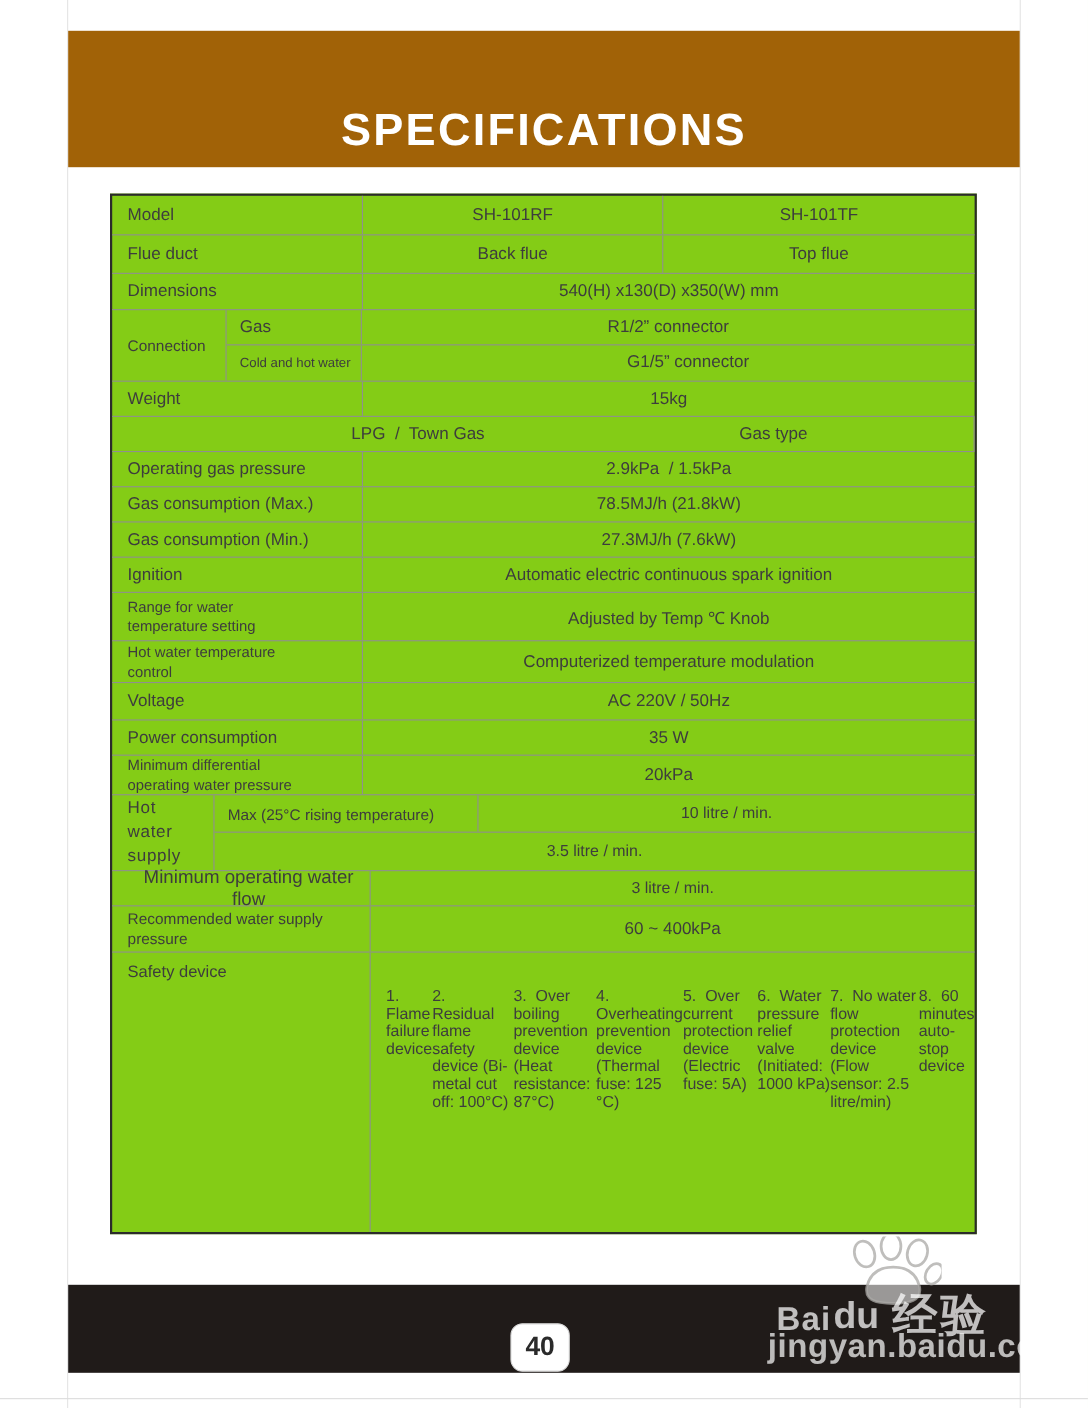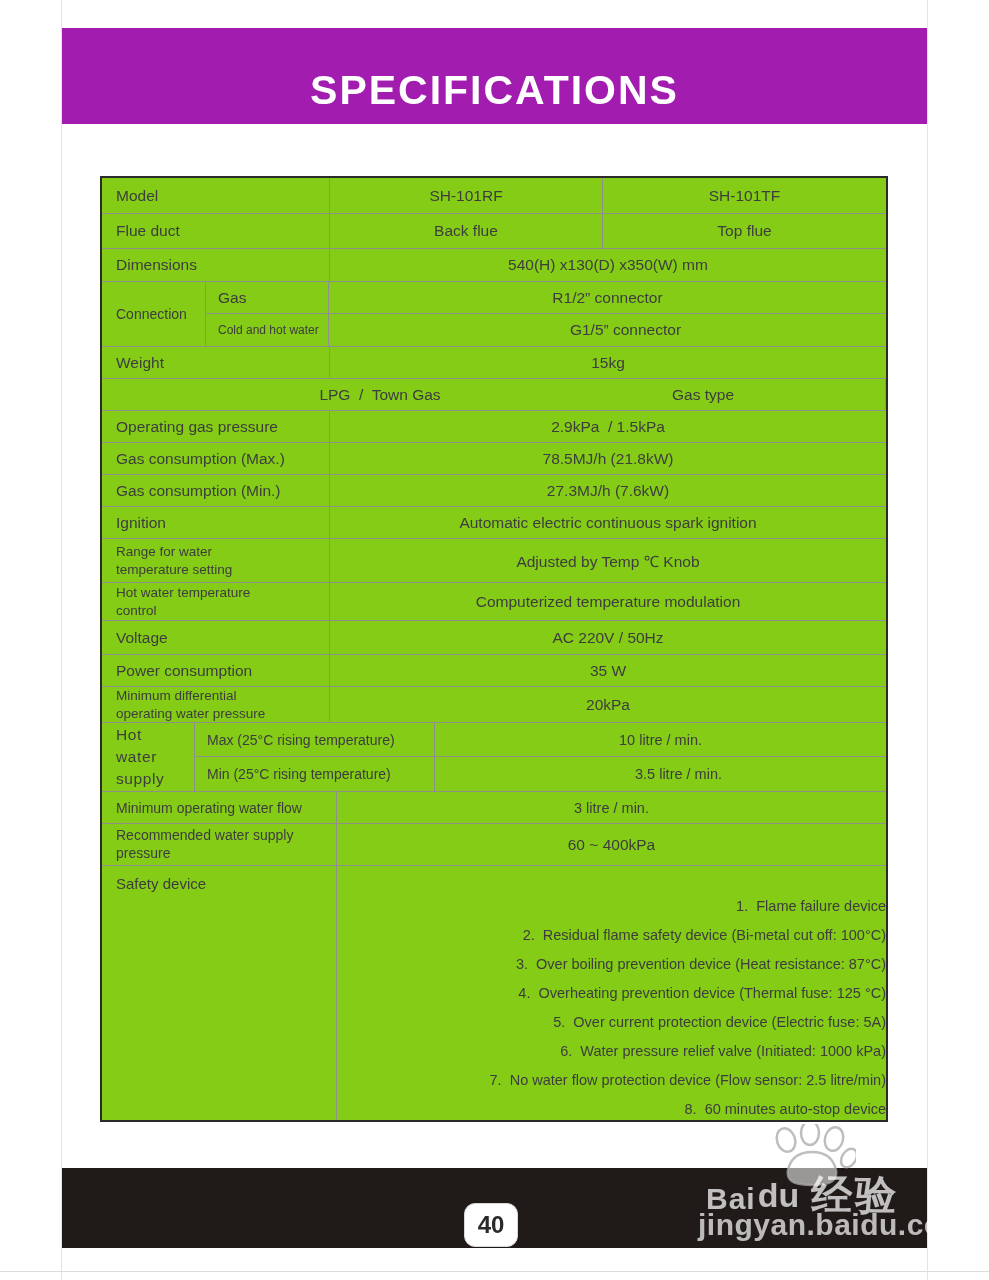--- a/index.html
+++ b/index.html
@@ -10,22 +10,22 @@
   }
   .canvas { position:absolute; inset:0; background:#ffffff; }
 
   
   .edge-left  { position:absolute; left:61px;  top:0; bottom:0; width:1px; background:#e4e4e4; }
   .edge-right { position:absolute; left:927px; top:0; bottom:0; width:1px; background:#e4e4e4; }
   .edge-bottom{ position:absolute; left:0; right:0; top:1271px; height:1px; background:#dcdcdc; }
 
   
   .header-bar {
-    position:absolute; left:62px; top:28px; width:865px; height:96px;
-    background:#a21caf; display:flex; flex-direction:column; justify-content:flex-end; align-items:center;
+    position:absolute; left:62px; top:28px; width:865px; height:124px;
+    background:#a16207; display:flex; flex-direction:column; justify-content:flex-end; align-items:center;
   }
   .title {
     color:#ffffff; font-weight:bold; font-size:41px; letter-spacing:2px;
     padding-bottom:10px;
   }
 
   
   .spec-table {
     position:absolute; left:100px; top:176px; width:788px;
     border:2px solid #2b2b2b; box-sizing:border-box; background:#84cc16;
@@ -51,21 +51,21 @@
   .conn-label { width:104px; font-size:14px; }
   .conn-sub   { width:123px; }
   .conn-sub-small { font-size:12px; }
   .hws-label  { width:93px; font-size:15.5px; letter-spacing:0.6px; line-height:1.4; }
   .hws-sub    { width:240px; font-size:14px; }
 
   
   .safety-row { height:254px; }
   .safety-label { align-items:flex-start; padding-top:9px; font-size:15px; }
   .safety-val {
-    flex:1; display:flex; flex-direction:column; align-items:flex-end; justify-content:flex-start;
+    flex:1; display:flex; flex-direction:row; align-items:flex-start; justify-content:flex-start;
     padding:32px 0 0 14px;
   }
   .safety-item { font-size:14.5px; margin-bottom:13px; white-space:pre-wrap; }
 
   
   .footer-bar {
     position:absolute; left:62px; top:1168px; width:865px; height:80px;
     background:#201b19;
   }
   .page-badge {
@@ -200,28 +200,27 @@
     <div class="tr" style="border-bottom:1px solid #8f8f8f;">
       <div class="td label bdr hws-label">
         <span style="width:60px; display:inline-block;">Hot water supply</span>
       </div>
       <div class="group-rows">
         <div class="tr h34">
           <div class="td sub bdr hws-sub">Max (25°C rising temperature)</div>
           <div class="td val" style="font-size:14.5px;">10 litre / min.</div>
         </div>
         <div class="tr h34">
-          <div class="td sub bdr hws-sub">Min (25°C rising temperature)</div>
           <div class="td val" style="font-size:14.5px;">3.5 litre / min.</div>
         </div>
       </div>
     </div>
 
     <div class="tr h32">
-      <div class="td label bdr w235" style="font-size:14px;">Minimum operating water flow</div>
+      <div class="td label bdr w235" style="font-size:17px;text-align:center;">Minimum operating water flow</div>
       <div class="td val" style="font-size:14.5px;">3 litre / min.</div>
     </div>
 
     <div class="tr h42">
       <div class="td label bdr w235 small" style="font-size:14px;">
         <span style="width:185px; display:inline-block;">Recommended water supply pressure</span>
       </div>
       <div class="td val">60 ~ 400kPa</div>
     </div>
 

